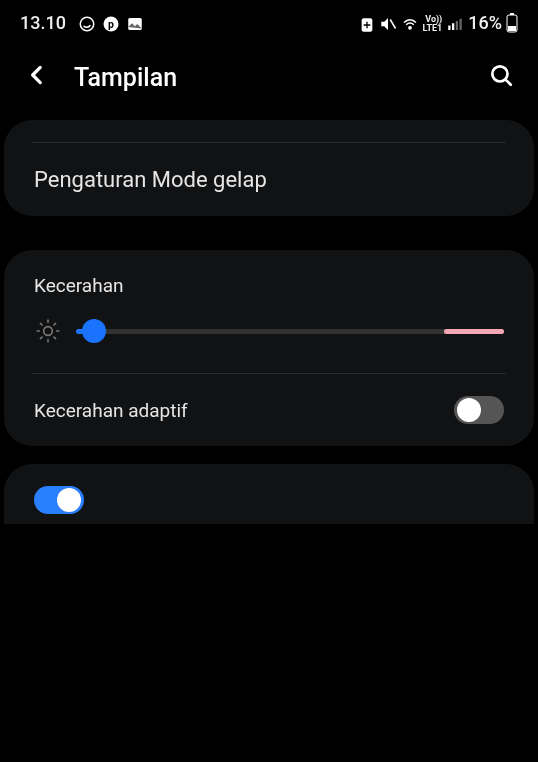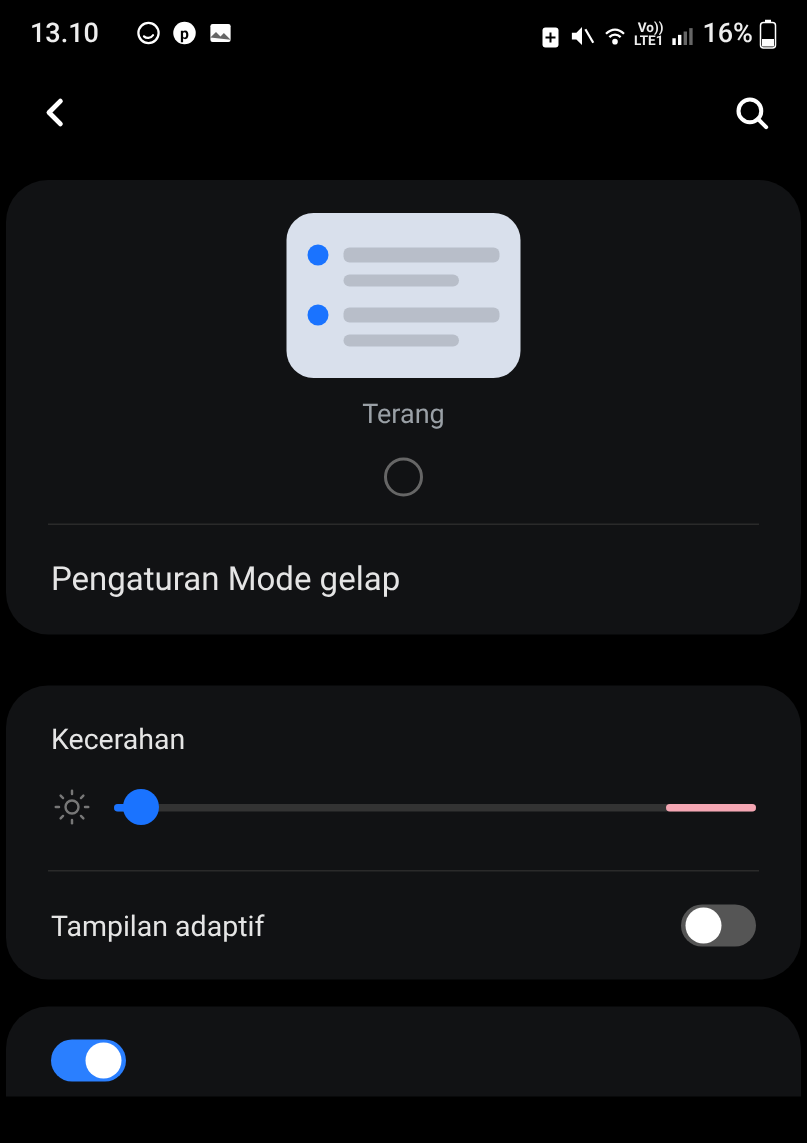--- a/index.html
+++ b/index.html
@@ -1,18 +1,18 @@
 <!DOCTYPE html>
 <html><head>
 <meta charset="utf-8">
 <style>
   * { margin: 0; padding: 0; box-sizing: border-box; }
   html, body { width: 538px; height: 762px; background: #000; color: #eee; font-family: -apple-system, Roboto, "Segoe UI", sans-serif; overflow: hidden; }
   .status-bar { height: 44px; display: flex; align-items: center; justify-content: space-between; padding: 0 20px; font-size: 18px; font-weight: 500; }
-  .status-left { display: flex; align-items: center; gap: 24px; }
+  .status-left { display: flex; align-items: flex-end; gap: 12px; }
   .status-right { display: flex; align-items: flex-end; gap: 4px; }
   .status-icons { display: flex; gap: 6px; align-items: center; }
   .ic { display: inline-flex; align-items: center; justify-content: center; }
   .header { display: flex; align-items: center; justify-content: space-between; padding: 18px 24px 28px 24px; }
   .header-left { display: flex; align-items: center; gap: 24px; }
   .back-btn svg { stroke: #fff; }
   .title { font-size: 25px; font-weight: 500; color: #fff; }
   .search-btn svg { stroke: #fff; }
   .card { background: #111214; margin: 0 4px 18px 4px; border-radius: 28px; padding: 0; }
   .modes { display: flex; padding: 22px 0 0 0; }
@@ -118,47 +118,32 @@
   </div>
 </div>
 
 <div class="header">
   <div class="header-left">
     <span class="back-btn">
       <svg width="26" height="26" viewBox="0 0 24 24" fill="none" stroke-width="3" stroke-linecap="round" stroke-linejoin="round">
           <polyline points="15 5 8 12 15 19"></polyline>
         </svg>
     </span>
+    <span class="title">Tampilan</span>
   </div>
   <span class="search-btn">
     <svg width="26" height="26" viewBox="0 0 24 24" fill="none" stroke-width="2.5" stroke-linecap="round">
         <circle cx="11" cy="11" r="7"></circle>
         <line x1="21" y1="21" x2="16" y2="16"></line>
       </svg>
   </span>
 </div>
 
 <div class="card">
   <div class="modes">
-    <div class="mode-col">
-      <div class="preview light">
-        <div class="prow">
-            <span class="dot"></span>
-            <span class="bar1"></span>
-          </div>
-        <div class="bar2"></div>
-        <div class="prow">
-            <span class="dot"></span>
-            <span class="bar1"></span>
-          </div>
-        <div class="bar2"></div>
-      </div>
-      <span class="mode-label">Terang</span>
-      <span class="radio"></span>
-    </div>
   </div>
   <div class="divider"></div>
   <div class="row">
     <span>Pengaturan Mode gelap</span>
   </div>
 </div>
 
 <div class="card">
   <div class="section-title">Kecerahan</div>
   <div class="slider-row">
@@ -179,21 +164,21 @@
     </span>
     <div class="slider">
       <div class="slider-track"></div>
       <div class="slider-buffer"></div>
       <div class="slider-fill"></div>
       <div class="slider-thumb"></div>
     </div>
   </div>
   <div class="divider"></div>
   <div class="row-sw">
-    <span>Tampilan adaptif</span>
+    <span>Kecerahan adaptif</span>
     <span class="switch off">
         <span class="knob"></span>
       </span>
   </div>
 </div>
 
 <div class="card" style="margin-bottom:0; border-bottom-left-radius:0; border-bottom-right-radius:0;">
   <div class="row-sw" style="padding-bottom:10px;">
     <span class="switch on">
         <span class="knob"></span>

